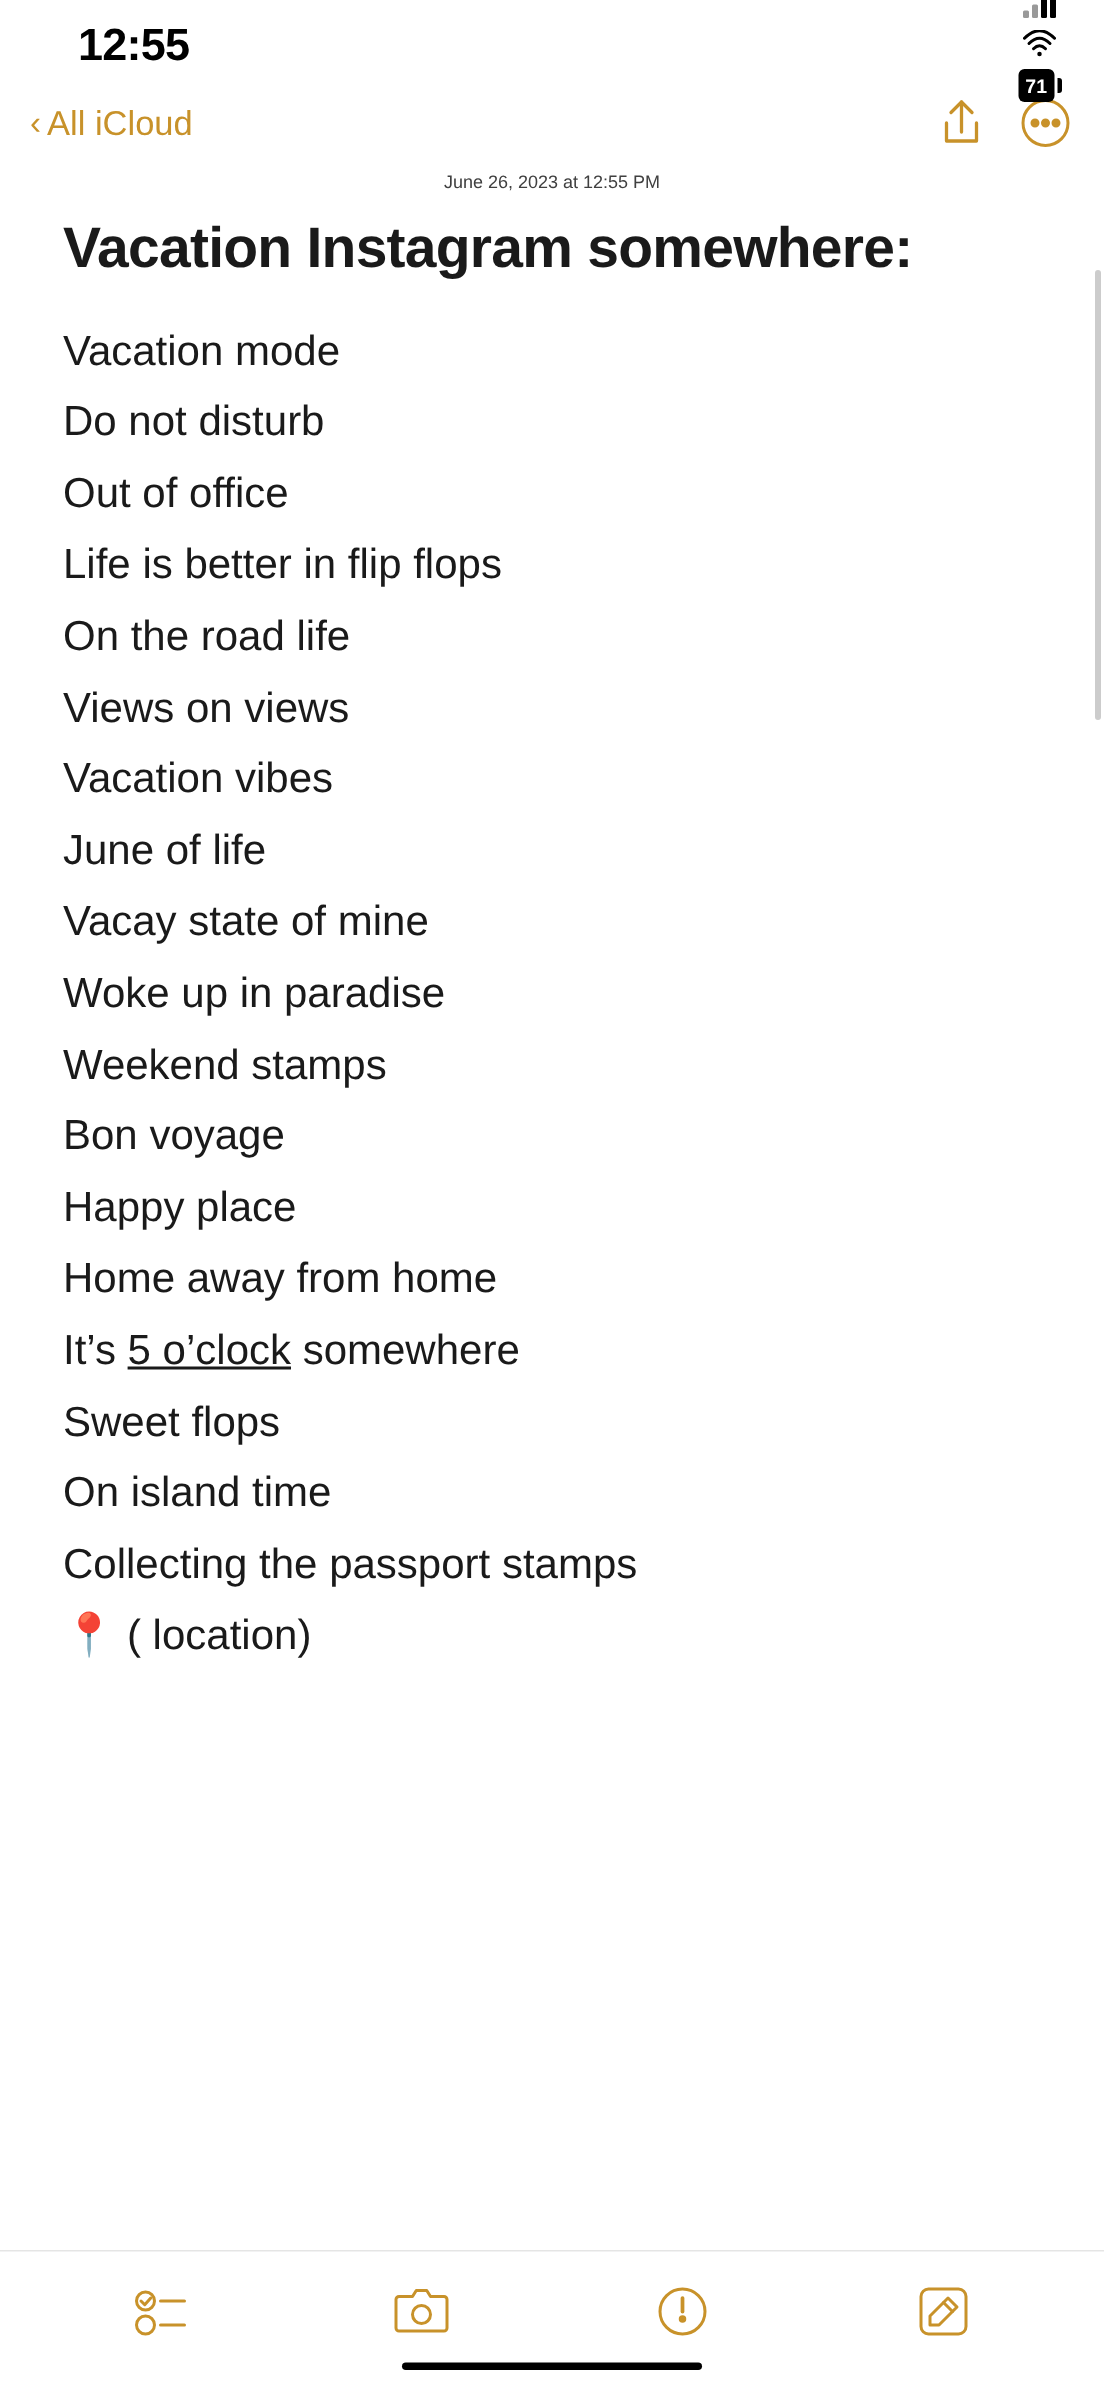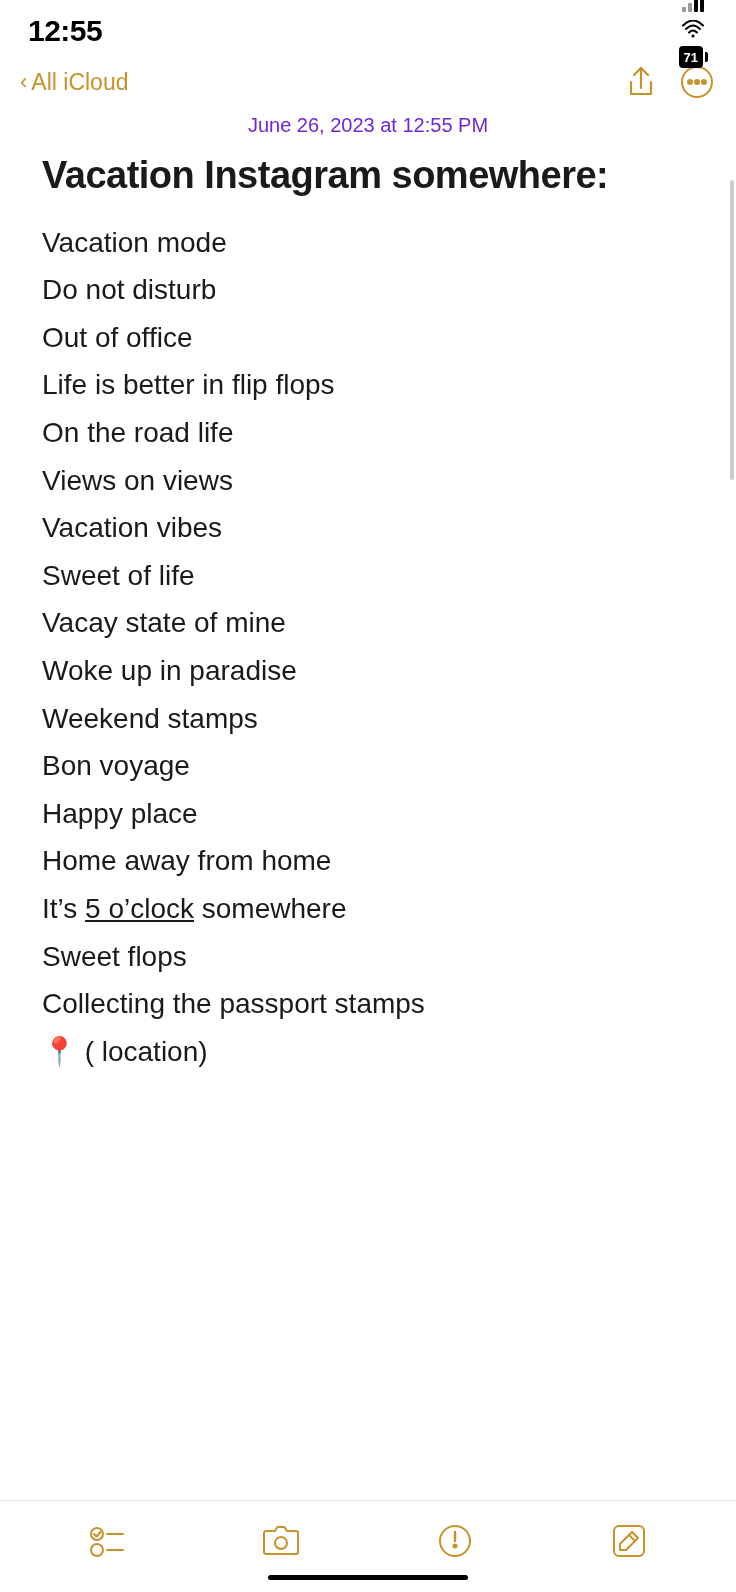--- a/index.html
+++ b/index.html
@@ -21,20 +21,21 @@
       align-items: center;
       padding: 14px 28px 6px 28px;
       height: 54px;
     }
 
     .status-time {
       font-size: 30px;
       font-weight: 700;
       color: #000;
       letter-spacing: -0.5px;
+      margin-left: 24px;
     }
 
     .status-icons {
       display: flex;
       align-items: center;
       gap: 8px;
       flex-direction: column;
     }
 
     .signal-bars {
@@ -128,22 +129,22 @@
       stroke: #c8922a;
       fill: none;
       stroke-width: 2;
       stroke-linecap: round;
       stroke-linejoin: round;
     }
 
     
     .note-date {
       text-align: center;
-      color: #6d28d9;
-      font-size: 20px;
+      color: #404040;
+      font-size: 12px;
       padding: 4px 20px 16px 20px;
     }
 
     
     .note-content {
       padding: 0 42px 120px 42px;
     }
 
     .note-title {
       font-size: 38px;
@@ -285,29 +286,30 @@
   <h1 class="note-title">Vacation Instagram somewhere:</h1>
 
   <ul class="note-list">
     <li>Vacation mode</li>
     <li>Do not disturb</li>
     <li>Out of office</li>
     <li>Life is better in flip flops</li>
     <li>On the road life</li>
     <li>Views on views</li>
     <li>Vacation vibes</li>
-    <li>Sweet of life</li>
+    <li>June of life</li>
     <li>Vacay state of mine</li>
     <li>Woke up in paradise</li>
     <li>Weekend stamps</li>
     <li>Bon voyage</li>
     <li>Happy place</li>
     <li>Home away from home</li>
     <li>It’s <span class="underline-text">5 o’clock</span> somewhere</li>
     <li>Sweet flops</li>
+    <li>On island time</li>
     <li>Collecting the passport stamps</li>
     <li>📍 ( location)</li>
   </ul>
 </div>
 
 <div class="scrollbar"></div>
 
 <div class="bottom-toolbar">
   <div class="toolbar-items">
 

